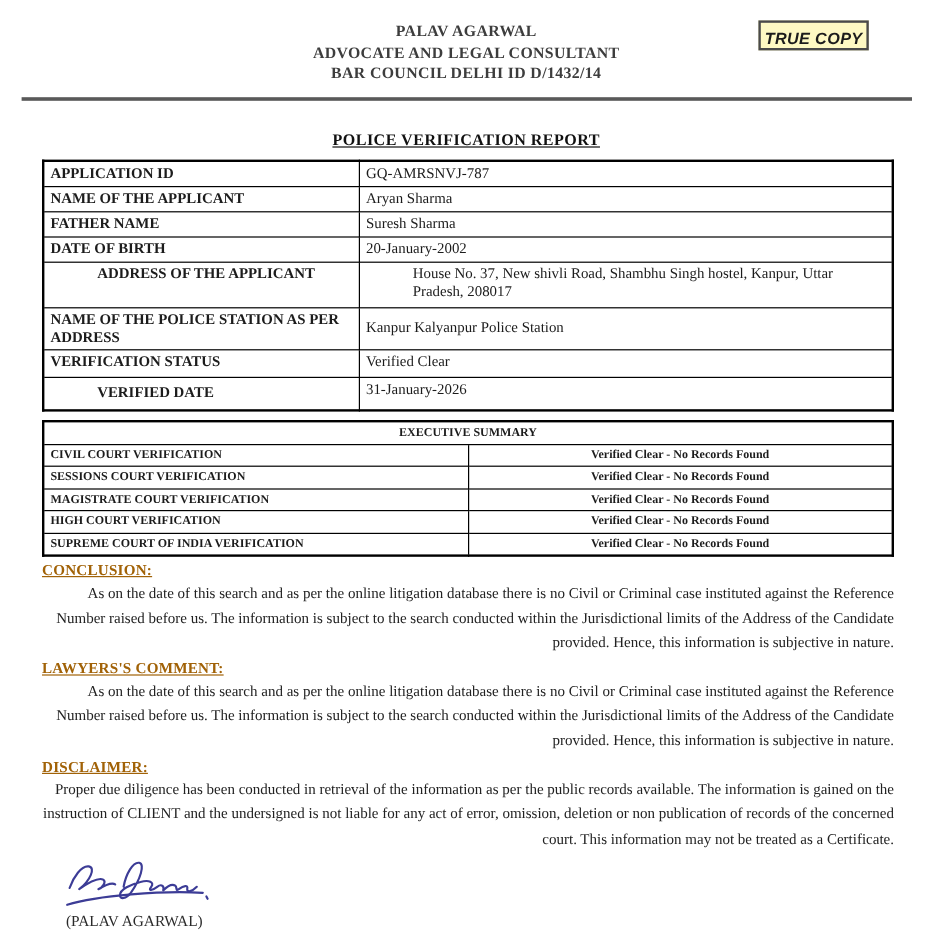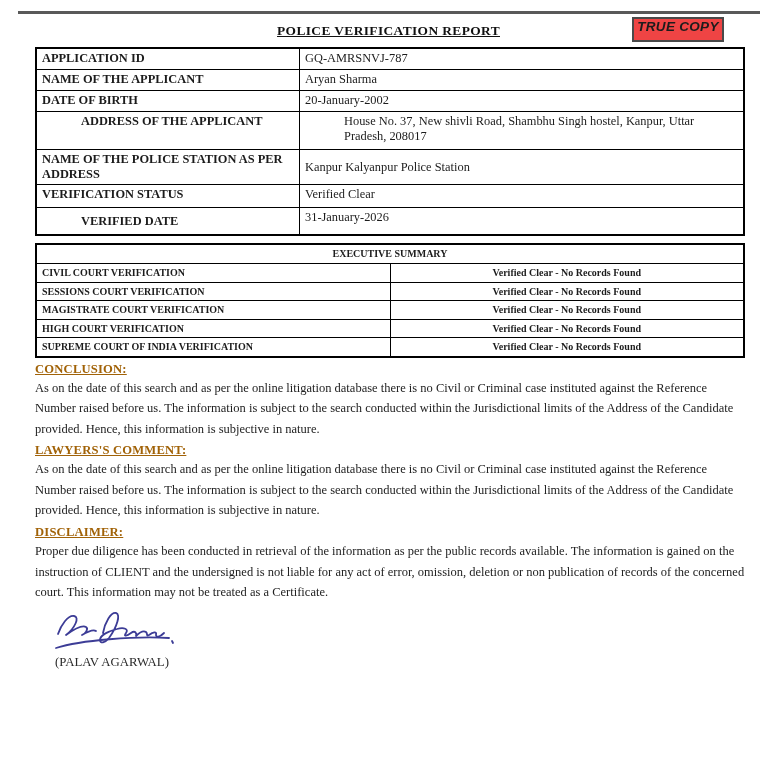--- a/index.html
+++ b/index.html
@@ -11,28 +11,28 @@
     color:#1c1c1c;
     overflow:hidden;
     box-sizing:border-box;
   }
   
   .letterhead{padding-top:17px;text-align:center;line-height:17.5px;color:#3d3d3d;}
   .letterhead div{font-weight:bold;font-size:13.2px;letter-spacing:.3px;}
   .truecopy{
     position:absolute;top:17px;left:632px;width:88px;height:21px;
     border:2px solid #4a4a4a;
-    display:flex;align-items:flex-start;justify-content:center;
+    display:flex;align-items:flex-end;justify-content:center;
     font-family:"Liberation Sans",sans-serif;
     font-style:italic;font-weight:bold;font-size:13.5px;color:#1c1c1c;
-    letter-spacing:.3px;background:#ef4444;
+    letter-spacing:.3px;background:#fef9c3;
   }
   .rule{height:3px;background:#595959;border:0;margin:11px 17px 0 18px;}
   .report-title{
-    margin-top:9px;text-align:center;
+    margin-top:25px;text-align:center;
     font-weight:bold;font-size:13.4px;letter-spacing:.4px;
     text-decoration:underline;color:#111;
   }
   
   .content{margin:8px 32px 0 35px;}
   table{border-collapse:collapse;width:100%;table-layout:fixed;}
   .applicant-table{border:2px solid #000;}
   .applicant-table td{
     border:1px solid #000;padding:2px 5px;vertical-align:top;
     font-size:12.4px;line-height:15px;overflow:hidden;
@@ -51,51 +51,60 @@
   }
   .exec-table th{font-weight:bold;text-align:center;height:16px;}
   .exec-table td.lbl{font-weight:bold;width:252px;text-align:left;height:15px;}
   .exec-table td.val{text-align:center;font-weight:bold;}
   
   .section{margin-top:4px;}
   .section h3{
     margin:4px 0 1px 0;font-size:12.6px;font-weight:bold;
     text-decoration:underline;letter-spacing:.2px;color:#a16207;
   }
-  .section p{margin:1px 0 0 0;font-size:12.5px;line-height:20.6px;color:#222;}
+  .section p{margin:1px 0 0 0;font-size:12.5px;line-height:20.6px;color:#222;text-align:right;}
   
   .closing{margin:12px 0 0 53px;font-size:12.6px;}
   .signature{margin:4px 0 0 16px;height:48px;}
   .signatory{margin:0 0 0 20px;font-size:12.8px;color:#2a2a2a;}
 </style>
 </head>
 <body>
 
 <div class="page">
 
   <div class="truecopy">
     <span>TRUE COPY</span>
   </div>
 
+  <div class="letterhead">
+    <div>PALAV AGARWAL</div>
+    <div>ADVOCATE AND LEGAL CONSULTANT</div>
+    <div>BAR COUNCIL DELHI ID D/1432/14</div>
+  </div>
 
   <hr class="rule">
 
   <div class="report-title">POLICE VERIFICATION REPORT</div>
 
   <div class="content">
 
     <table class="applicant-table">
       <tbody>
         <tr class="r-std">
           <td class="lbl">APPLICATION ID</td>
           <td class="val">GQ-AMRSNVJ-787</td>
         </tr>
         <tr class="r-std">
           <td class="lbl">NAME OF THE APPLICANT</td>
           <td class="val">Aryan Sharma</td>
+        </tr>
+        <tr class="r-std">
+          <td class="lbl">FATHER NAME</td>
+          <td class="val">Suresh Sharma</td>
         </tr>
         <tr class="r-std">
           <td class="lbl">DATE OF BIRTH</td>
           <td class="val">20-January-2002</td>
         </tr>
         <tr class="r-address">
           <td class="lbl">ADDRESS OF THE APPLICANT</td>
           <td class="val">House No. 37, New shivli Road, Shambhu Singh hostel, Kanpur, Uttar Pradesh, 208017</td>
         </tr>
         <tr class="r-police">

